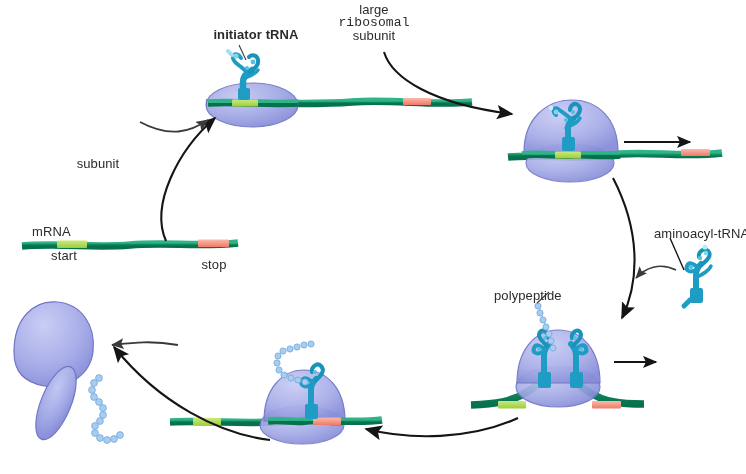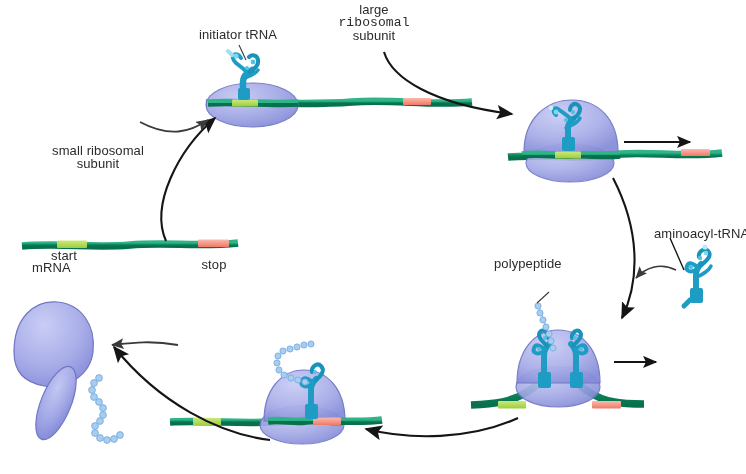--- a/index.html
+++ b/index.html
@@ -243,30 +243,29 @@
 
   <path d="M178,345 C150,340 130,343 112,345" stroke="#3a3a3a" stroke-width="1.8" fill="none" marker-end="url(#ahs)"></path>
 
   <path d="M239,45 L246,60" stroke="#3a3a3a" stroke-width="1.1" fill="none"></path>
 
   <path d="M549,292 L537,303" stroke="#3a3a3a" stroke-width="1.1" fill="none"></path>
 
   <path d="M670,238 L684,270" stroke="#151515" stroke-width="1.4" fill="none"></path>
 </svg>
 
-<div class="lbl ctr" style="left:183px;top:29px;width:110px;">initiator tRNA</div>
+<div class="lbl ctr" style="left:201px;top:29px;width:110px;font-weight:bold;">initiator tRNA</div>
 
 <div class="lbl ctr" style="left:333px;top:4px;width:82px;">large</div>
 <div class="lbl ctr" style="left:333px;top:17px;width:82px;font-family:Liberation Mono, monospace;">ribosomal</div>
 <div class="lbl ctr" style="left:333px;top:30px;width:82px;">subunit</div>
 
-<div class="lbl ctr" style="left:36px;top:145px;width:124px;">small ribosomal</div>
 <div class="lbl ctr" style="left:36px;top:158px;width:124px;">subunit</div>
 
-<div class="lbl" style="left:32px;top:226px;margin-top:36px;">mRNA</div>
+<div class="lbl" style="left:32px;top:226px;">mRNA</div>
 <div class="lbl ctr" style="left:40px;top:250px;width:48px;">start</div>
 <div class="lbl ctr" style="left:191px;top:259px;width:46px;">stop</div>
 
 <div class="lbl" style="left:654px;top:228px;text-align:right;">aminoacyl-tRNA</div>
 
-<div class="lbl" style="left:494px;top:258px;">polypeptide</div>
+<div class="lbl" style="left:494px;top:290px;">polypeptide</div>
 
 </div>
 
 </body></html>

